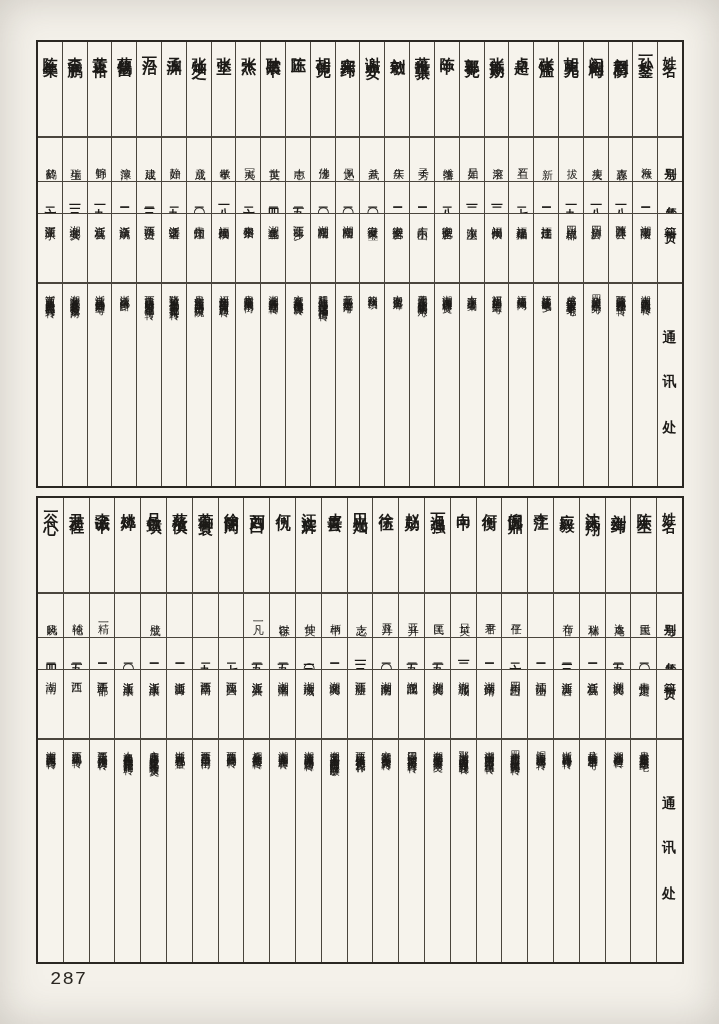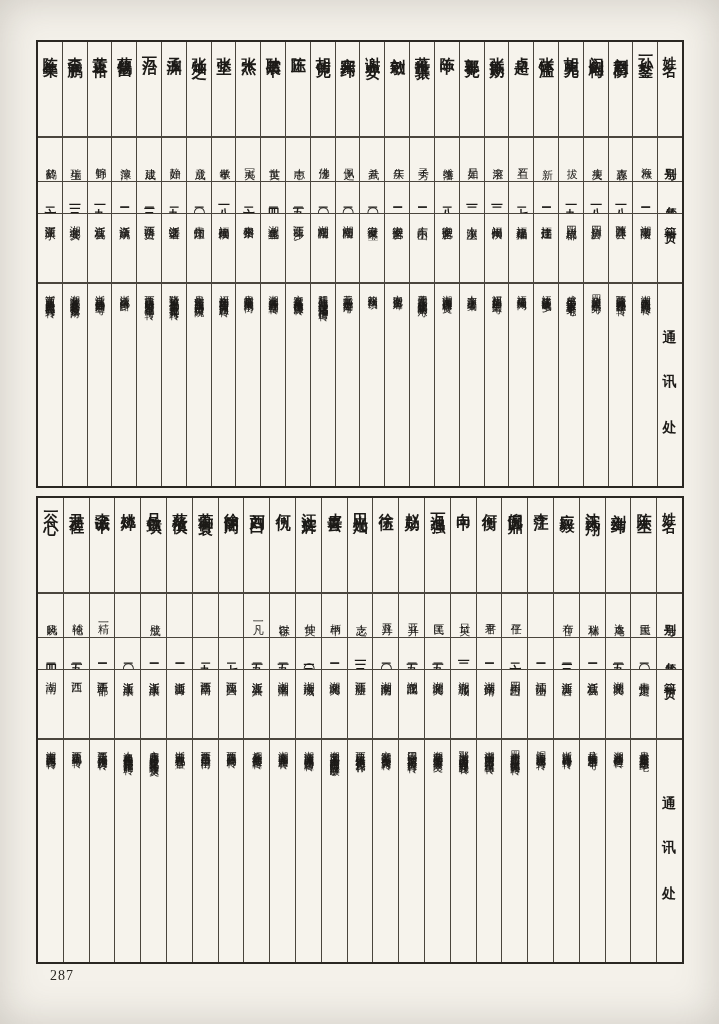--- a/index.html
+++ b/index.html
@@ -67,22 +67,22 @@
   
   .header-col .v{font-weight:700;}
   .header-col .row-name .v{font-size:14px;letter-spacing:8px;}
   .header-col .row-alias .v{font-size:12px;letter-spacing:2px;}
   .header-col .row-age .v{font-size:11px;letter-spacing:1px;}
   .header-col .row-native .v{font-size:12px;letter-spacing:6px;}
   .header-col .row-address{align-items:center;justify-content:center;}
   .header-col .row-address .v.spread{font-size:14px;letter-spacing:46px;}
   .page-number{
     position:absolute;left:50px;top:968px;
-    font-size:14px;letter-spacing:1px;color:#2a2722;
-    font-family:Liberation Serif, serif;
+    font-size:19px;letter-spacing:1px;color:#2a2722;
+    font-family:Liberation Mono, monospace;
   }
 </style>
 </head>
 <body>
 
 <div class="page">
   <div class="frame">
     <div class="vtable" id="top_table">
         <div class="col header-col">
           <div class="cell row-name">

